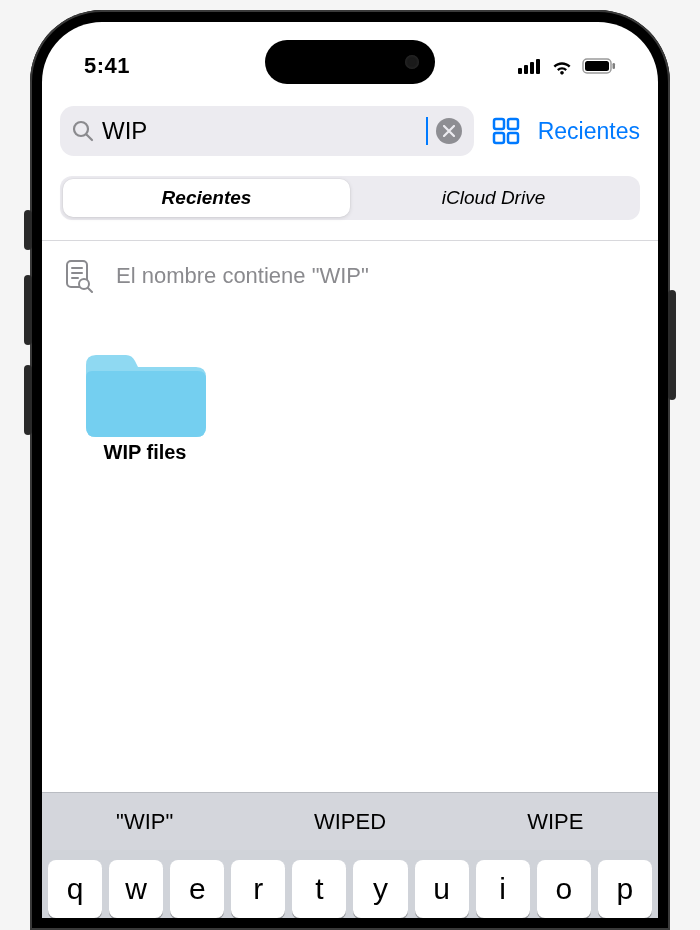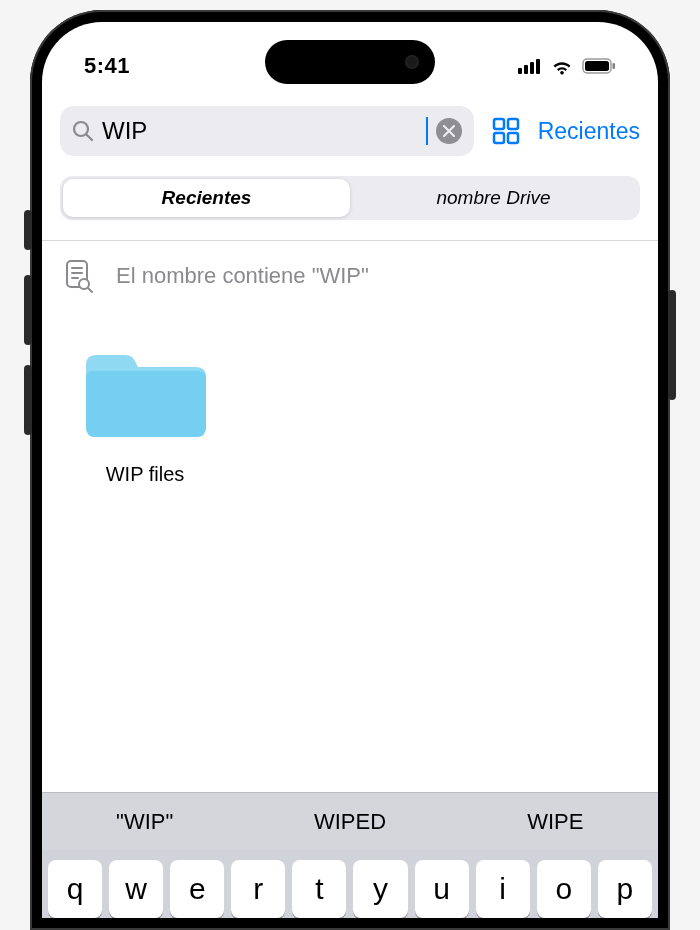--- a/index.html
+++ b/index.html
@@ -169,22 +169,23 @@
     }
     .suggestion-icon svg { display: block; }
     .results {
       padding: 30px 28px;
     }
     .folder-item {
       width: 150px;
       display: flex;
       flex-direction: column;
       align-items: center;
-      gap: 22px;
-      cursor: pointer;
+      gap: 0;
+      cursor: pointer;
+      font-weight: bold;
     }
     .folder-icon svg { display: block; }
     .folder-label {
       font-size: 20px;
       color: #000;
       text-align: center;
     }
     .spacer { flex: 1; }
     .keyboard {
       background: #d0d3d9;
@@ -294,21 +295,21 @@
             <rect x="18" y="4" width="10" height="10" rx="2" fill="none" stroke="#007aff" stroke-width="2.5"></rect>
             <rect x="4" y="18" width="10" height="10" rx="2" fill="none" stroke="#007aff" stroke-width="2.5"></rect>
             <rect x="18" y="18" width="10" height="10" rx="2" fill="none" stroke="#007aff" stroke-width="2.5"></rect>
           </svg>
       </div>
       <div class="cancel-btn">Recientes</div>
     </div>
 
     <div class="scope-tabs">
       <div class="scope-tab active">Recientes</div>
-      <div class="scope-tab">nombre Drive</div>
+      <div class="scope-tab">iCloud Drive</div>
     </div>
 
     <div class="divider"></div>
 
     <div class="suggestion-row">
       <span class="suggestion-icon">
         <svg width="30" height="34" viewBox="0 0 30 34">
           <rect x="3" y="2" width="20" height="26" rx="4" fill="none" stroke="#8a8a8e" stroke-width="2"></rect>
           <line x1="8" y1="9" x2="18" y2="9" stroke="#8a8a8e" stroke-width="2" stroke-linecap="round"></line>
           <line x1="8" y1="14" x2="18" y2="14" stroke="#8a8a8e" stroke-width="2" stroke-linecap="round"></line>

